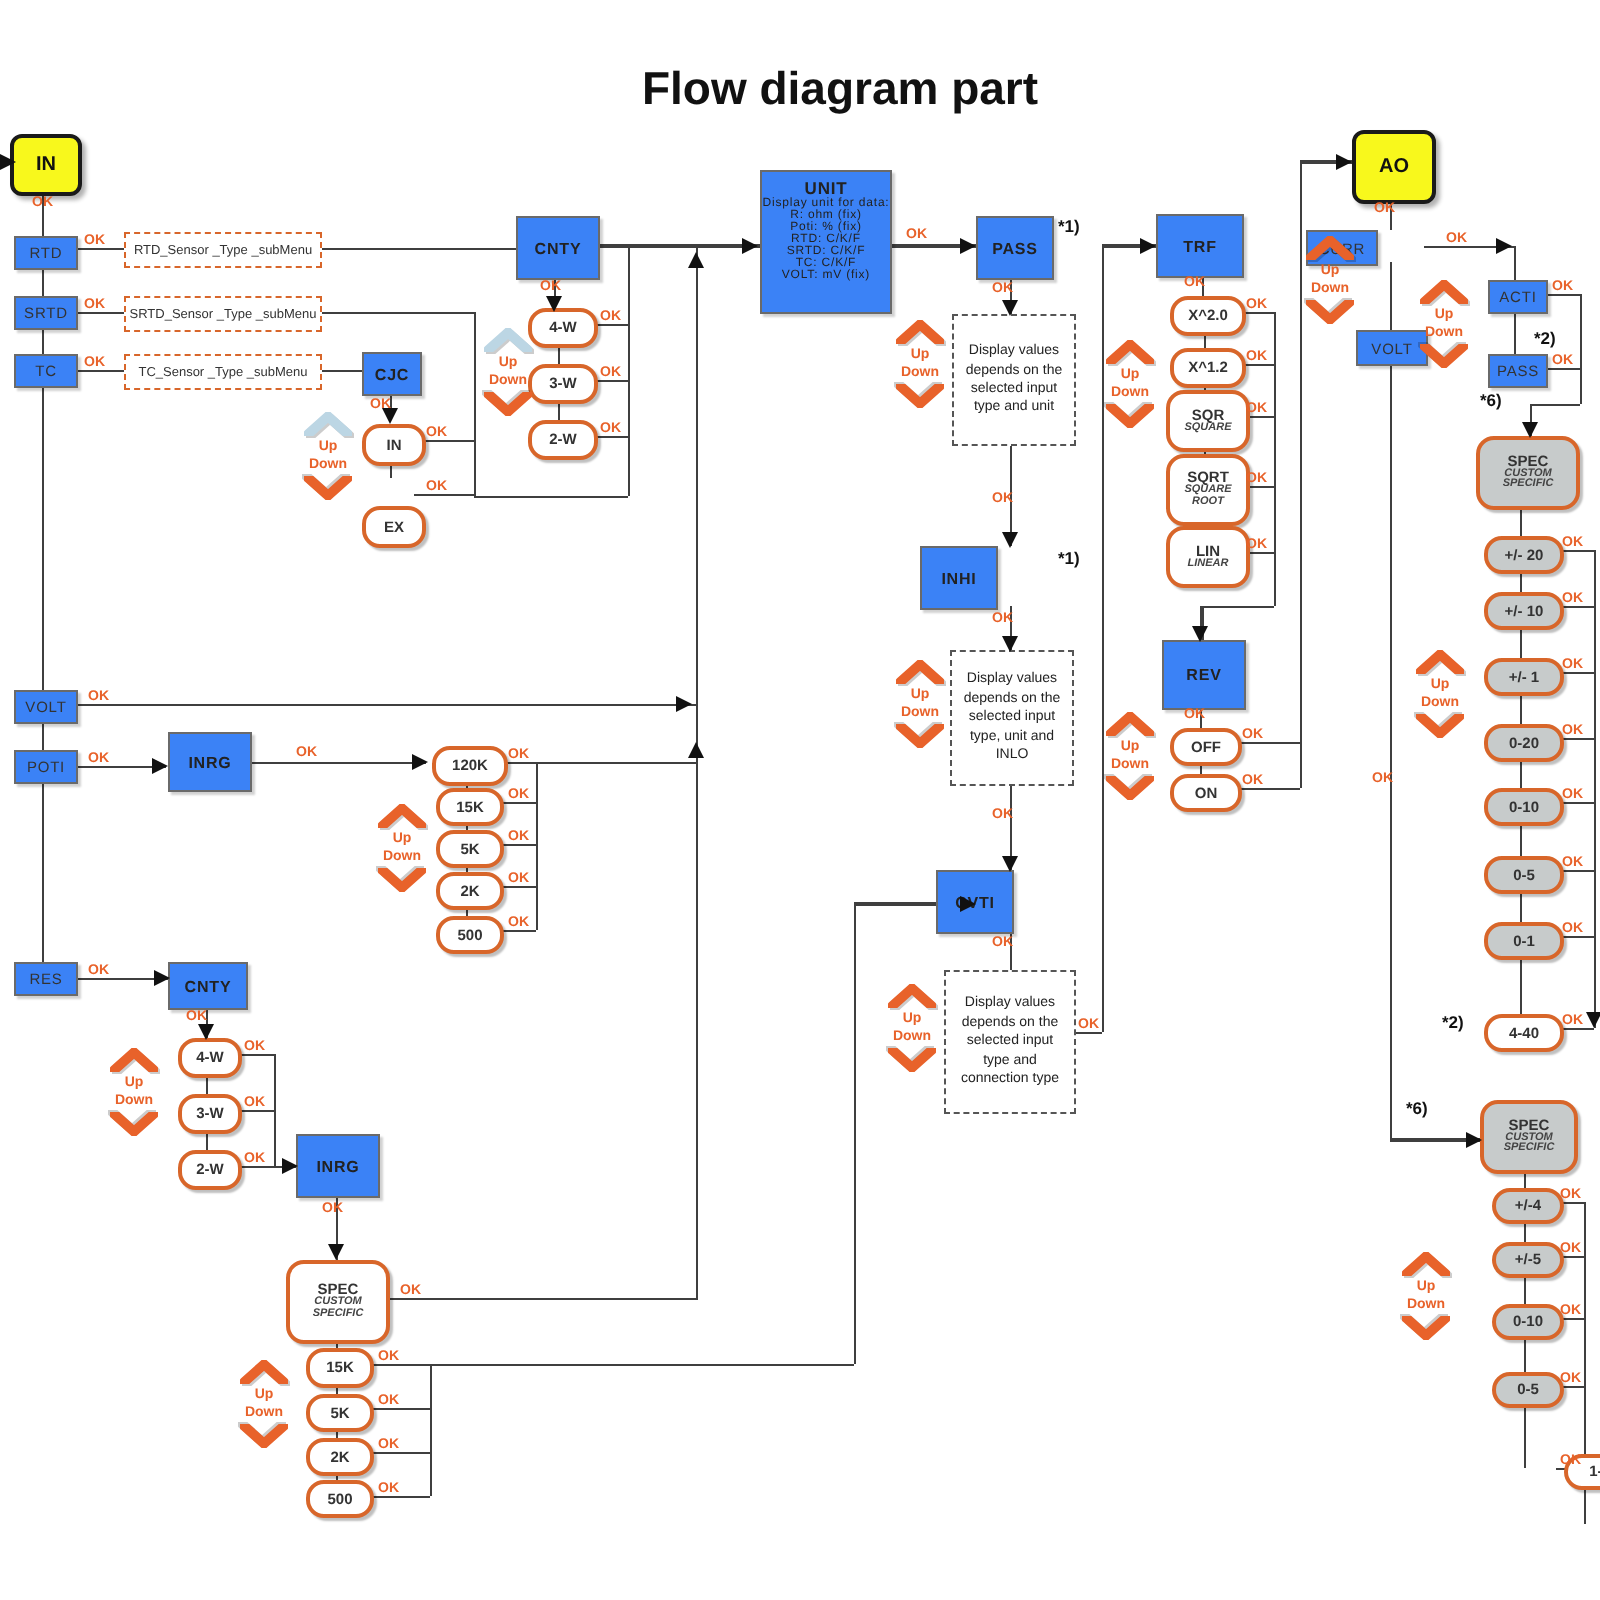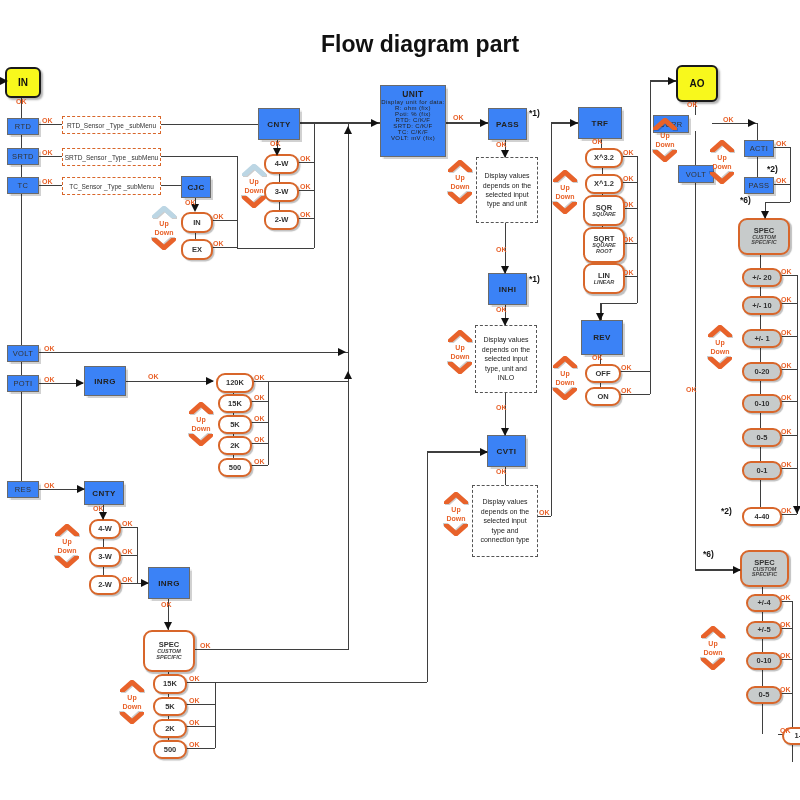--- a/index.html
+++ b/index.html
@@ -167,47 +167,47 @@
   <div class="proc plain" style="left:7px;top:345px;width:30px;height:15px">VOLT</div>
   <div class="proc plain" style="left:7px;top:375px;width:30px;height:15px">POTI</div>
   <div class="proc plain" style="left:7px;top:481px;width:30px;height:15px">RES</div>
 
   <div class="submenu" style="left:62px;top:116px;width:97px;height:16px">RTD_Sensor _Type _subMenu</div>
   <div class="submenu" style="left:62px;top:148px;width:97px;height:16px">SRTD_Sensor _Type _subMenu</div>
   <div class="submenu" style="left:62px;top:177px;width:97px;height:16px">TC_Sensor _Type _subMenu</div>
 
   <div class="proc" style="left:181px;top:176px;width:28px;height:20px">CJC</div>
   <div class="opt" style="left:181px;top:212px;width:28px;height:17px">IN</div>
-  <div class="opt" style="left:181px;top:239px;width:28px;height:17px">EX</div>
+  <div class="opt" style="left:181px;top:253px;width:28px;height:17px">EX</div>
 
   <div class="proc" style="left:258px;top:108px;width:40px;height:30px">CNTY</div>
   <div class="opt" style="left:264px;top:154px;width:31px;height:16px">4-W</div>
   <div class="opt" style="left:264px;top:182px;width:31px;height:16px">3-W</div>
   <div class="opt" style="left:264px;top:210px;width:31px;height:16px">2-W</div>
 
   <div class="proc" style="left:380px;top:85px;width:64px;height:67px;flex-direction:column;font-weight:normal;justify-content:flex-start;padding-top:3px">
     <span style="font-size:8.5px;font-weight:bold">UNIT</span>
     <span style="font-size:6px">Display unit for data:</span>
     <span style="font-size:6px">R: ohm (fix)</span>
     <span style="font-size:6px">Poti: % (fix)</span>
     <span style="font-size:6px">RTD: C/K/F</span>
     <span style="font-size:6px">SRTD: C/K/F</span>
     <span style="font-size:6px">TC: C/K/F</span>
     <span style="font-size:6px">VOLT: mV (fix)</span>
   </div>
 
   <div class="proc" style="left:488px;top:108px;width:37px;height:30px">PASS</div>
   <div class="note" style="left:476px;top:157px;width:62px;height:66px">Display values depends on the selected input type and unit</div>
-  <div class="proc" style="left:488px;top:273px;width:37px;height:30px">INHI</div>
+  <div class="proc" style="left:460px;top:273px;width:37px;height:30px">INHI</div>
   <div class="note" style="left:475px;top:325px;width:62px;height:68px">Display values depends on the selected input type, unit and INLO</div>
-  <div class="proc" style="left:487px;top:435px;width:37px;height:30px">CVTI</div>
+  <div class="proc" style="left:468px;top:435px;width:37px;height:30px">CVTI</div>
   <div class="note" style="left:472px;top:485px;width:66px;height:72px">Display values depends on the selected input type and connection type</div>
 
   <div class="proc" style="left:578px;top:107px;width:42px;height:30px">TRF</div>
-  <div class="opt" style="left:585px;top:148px;width:34px;height:16px">X^3.2</div>
+  <div class="opt" style="left:585px;top:148px;width:34px;height:16px">X^2.0</div>
   <div class="opt" style="left:585px;top:174px;width:34px;height:16px">X^1.2</div>
   <div class="opt" style="left:583px;top:195px;width:38px;height:27px">
     <span>SQR</span>
     <span class="sub">SQUARE</span>
   </div>
   <div class="opt" style="left:583px;top:227px;width:38px;height:32px">
     <span>SQRT</span>
     <span class="sub">SQUARE ROOT</span>
   </div>
   <div class="opt" style="left:583px;top:263px;width:38px;height:27px">

